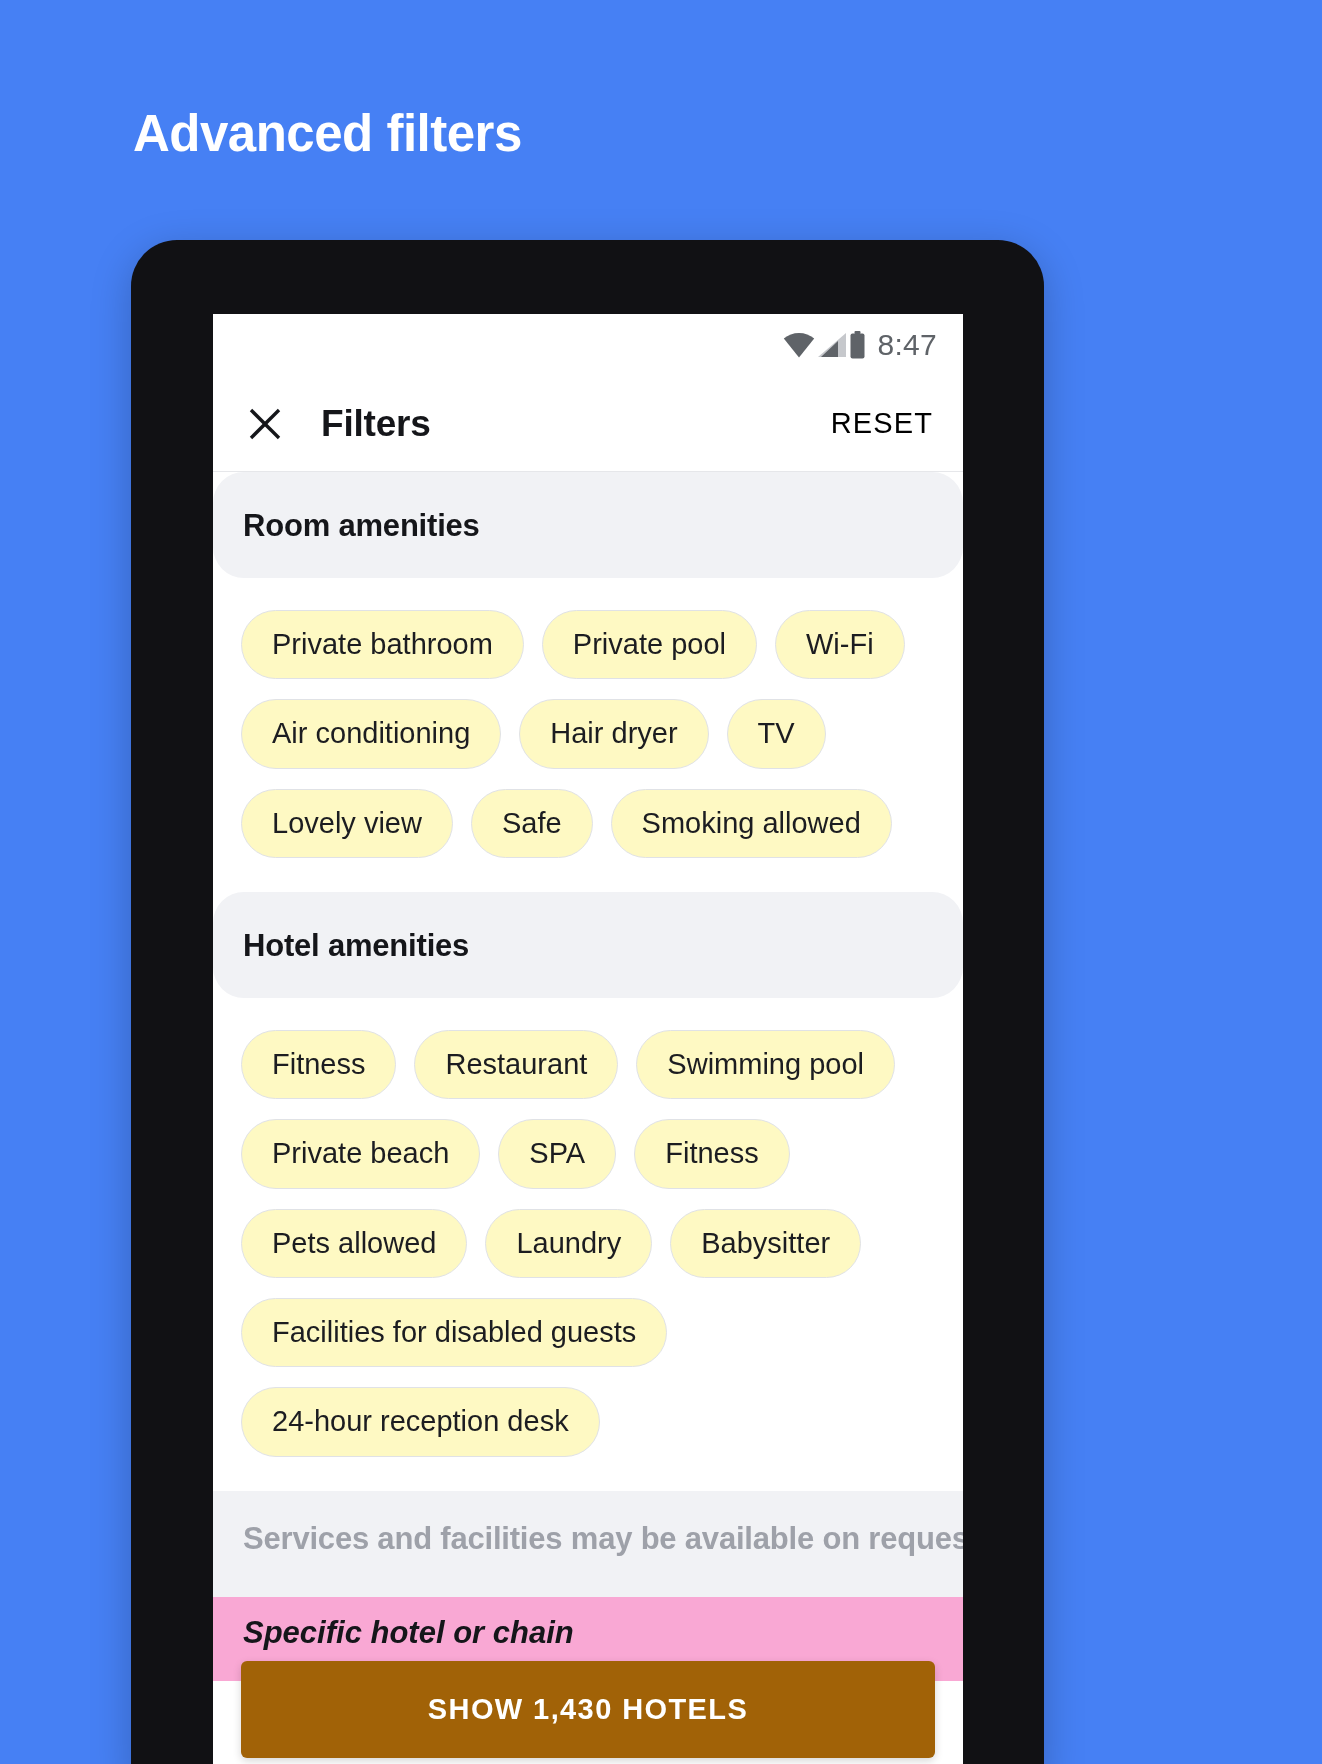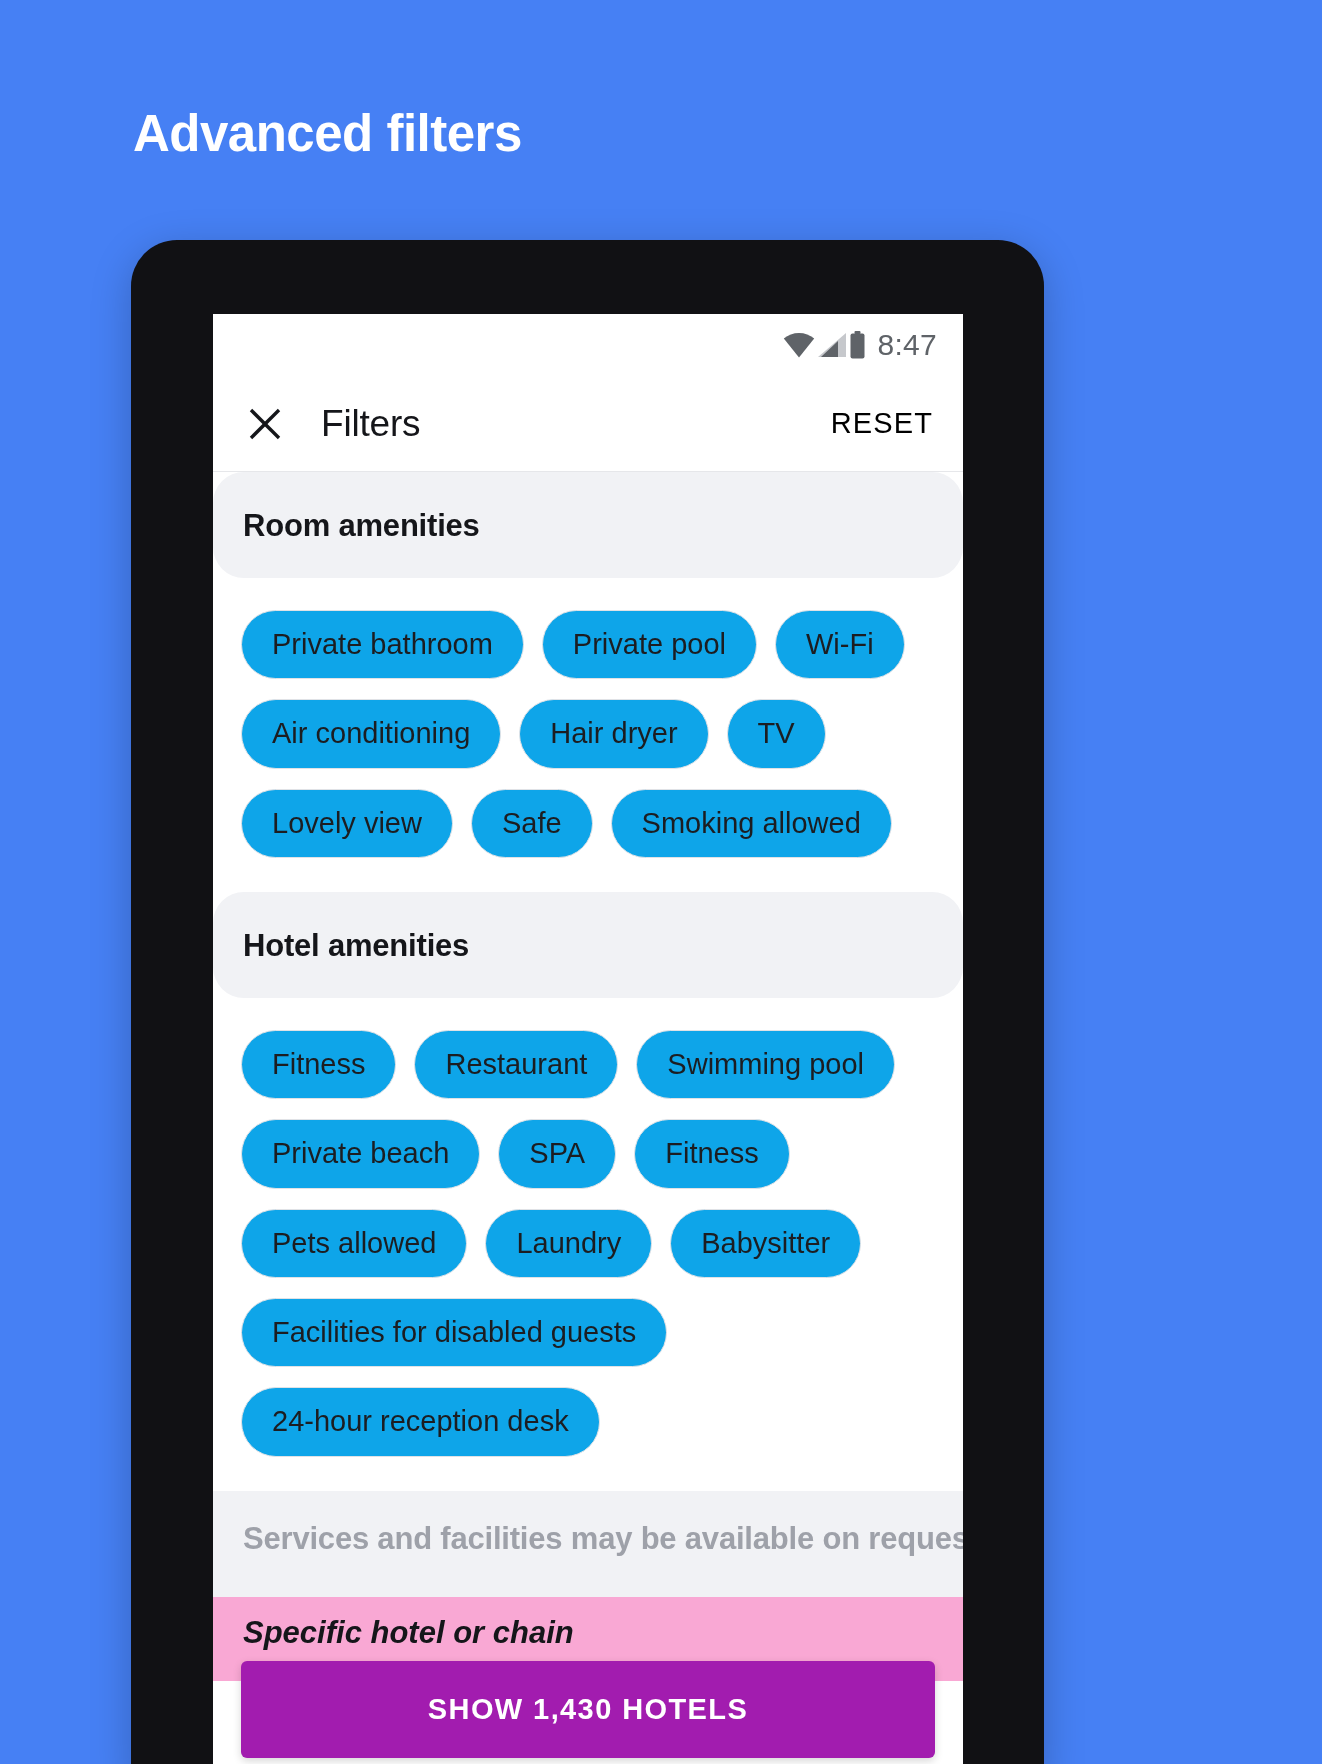--- a/index.html
+++ b/index.html
@@ -80,21 +80,21 @@
     height: 44px;
     display: flex;
     align-items: center;
     justify-content: center;
     flex: 0 0 auto;
     cursor: pointer;
   }
   .appbar-title {
     font-size: 37px;
     color: #15161a;
-    font-weight: 400;
+    font-weight: 700;
     margin-left: 34px;
     flex: 1 1 auto;
     letter-spacing: -0.2px;
   }
   .reset-btn {
     font-size: 29px;
     color: #000000;
     font-weight: 500;
     letter-spacing: 1.1px;
     cursor: pointer;
@@ -123,21 +123,21 @@
     gap: 20px 18px;
     padding: 32px 28px 34px 28px;
     background: #ffffff;
   }
   .chip {
     border: 1.6px solid #e0e2e6;
     border-radius: 40px;
     padding: 18px 30px;
     font-size: 29px;
     color: #1c1d21;
-    background: #0ea5e9;
+    background: #fef9c3;
     white-space: nowrap;
     cursor: pointer;
     line-height: 1.08;
   }
   .partial-header {
     background: #f1f2f5;
     padding: 30px 30px 40px 30px;
     font-size: 31px;
     font-weight: bold;
     color: #9ea1a9;
@@ -155,21 +155,21 @@
     font-style: italic;
   }
 
   
   .cta {
     position: absolute;
     left: 28px;
     bottom: 26px;
     width: 694px;
     height: 97px;
-    background: #a21caf;
+    background: #a16207;
     border-radius: 6px;
     display: flex;
     align-items: center;
     justify-content: center;
     color: #ffffff;
     font-size: 29px;
     font-weight: bold;
     letter-spacing: 1.4px;
     cursor: pointer;
     box-shadow: 0 3px 8px rgba(0,0,0,0.16);

